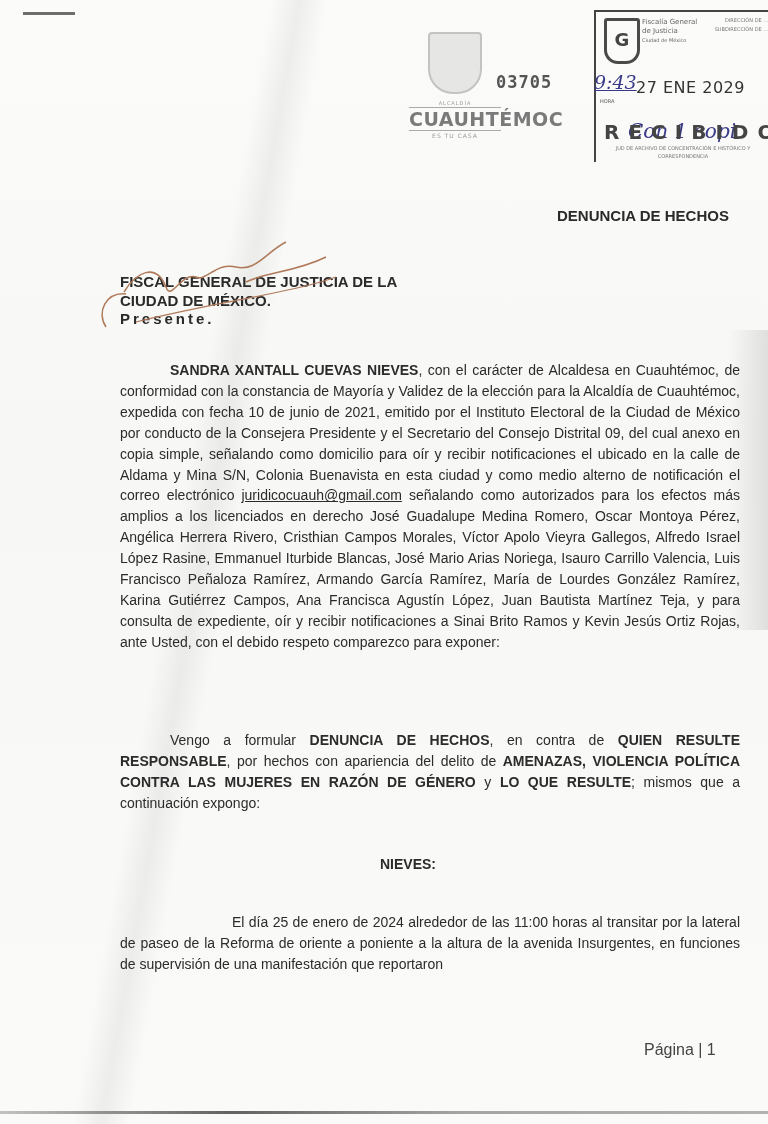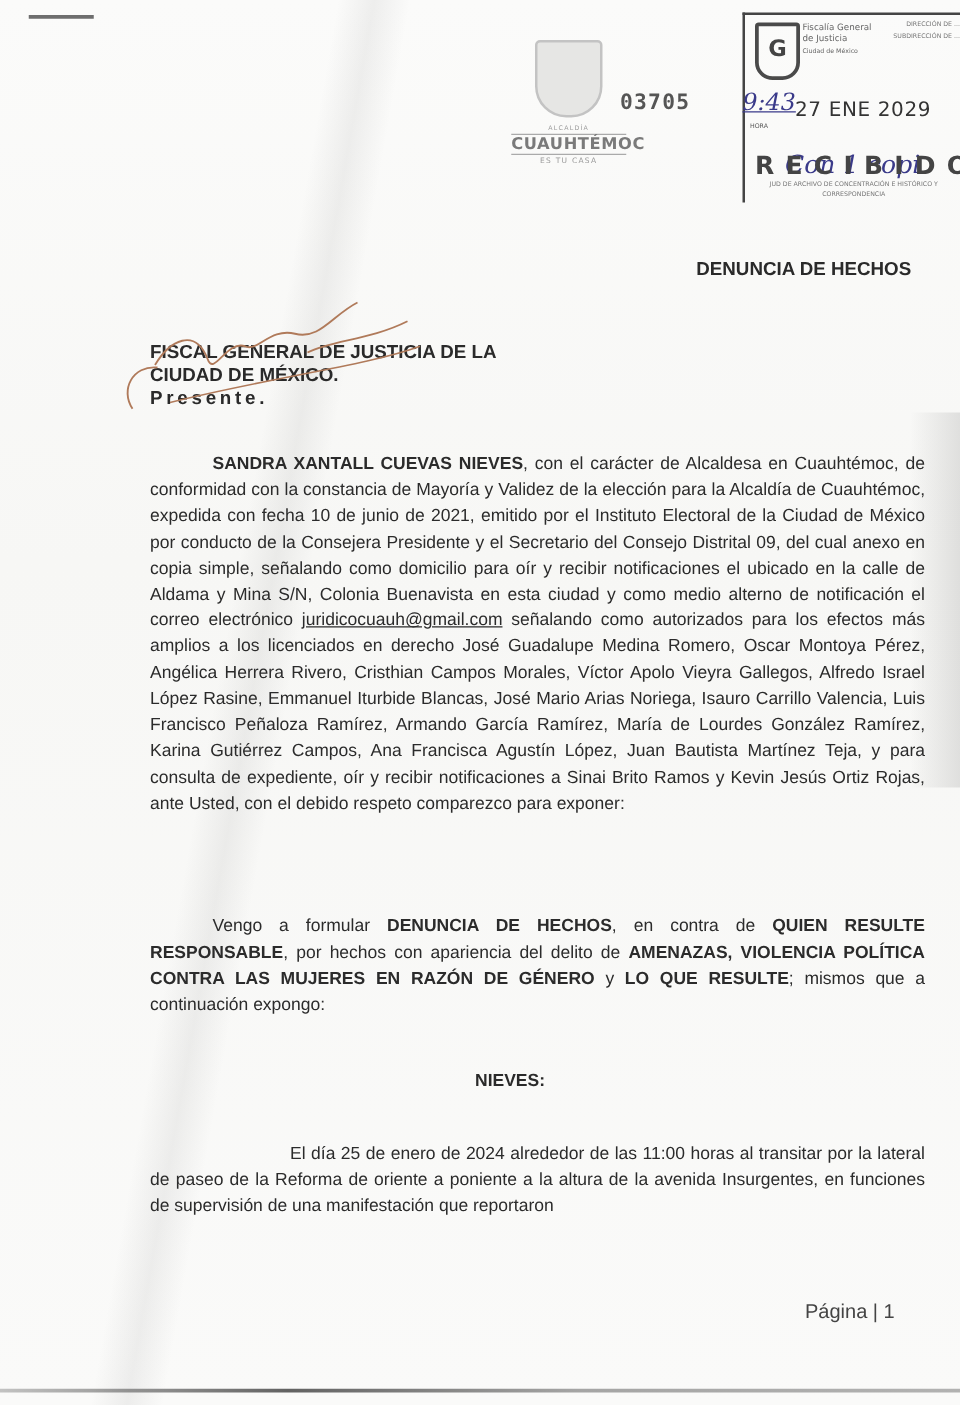--- a/index.html
+++ b/index.html
@@ -21,21 +21,21 @@
       background: linear-gradient(90deg, rgba(0,0,0,0) 0%, rgba(110,110,110,0.18) 100%);
     }
     .corner-mark { position: absolute; left: 23px; top: 12px; width: 52px; height: 3px; background: #6e6e6e; }
     .bottom-edge { position: absolute; left: 0; top: 1111px; width: 768px; height: 3px;
       background: linear-gradient(90deg, rgba(90,90,90,0.35) 0%, rgba(60,60,60,0.8) 30%, rgba(80,80,80,0.5) 60%, rgba(90,90,90,0.45) 100%); }
 
     
     .logo { position: absolute; left: 405px; top: 32px; width: 100px; text-align: center; }
     .logo-shield { width: 50px; height: 58px; margin: 0 auto; border: 2px solid #c3c3c3; border-radius: 4px 4px 25px 25px; background: #e6e6e4; }
     .logo-small { font-size: 5px; color: #9a9a9a; margin-top: 6px; letter-spacing: 1px; }
-    .logo-name { font-size: 13px; font-weight: bold; color: #7a7a7a; letter-spacing: 0.5px; border-top: 1px solid #aaa; border-bottom: 1px solid #aaa; margin: 1px 4px; }
+    .logo-name { font-size: 19px; font-weight: bold; color: #7a7a7a; letter-spacing: 0.5px; border-top: 1px solid #aaa; border-bottom: 1px solid #aaa; margin: 1px 4px; }
     .logo-tag { font-size: 6px; color: #9a9a9a; letter-spacing: 1px; }
 
     
     .folio { position: absolute; left: 496px; top: 72px; font-family: "DejaVu Sans Mono", monospace; font-size: 17px; font-weight: bold; color: #555; letter-spacing: 1px; }
     .stamp { position: absolute; left: 594px; top: 10px; width: 174px; height: 150px; border-left: 2px solid #444; border-top: 2px solid #444; }
     .stamp-fgj { position: absolute; left: 8px; top: 6px; width: 30px; height: 40px; border: 3px solid #4a4a4a; border-radius: 3px 3px 14px 14px; font-weight: bold; font-size: 18px; color: #444; text-align: center; line-height: 38px; }
     .stamp-org { position: absolute; left: 46px; top: 6px; font-size: 7px; color: #666; line-height: 9px; width: 60px; }
     .stamp-dir { position: absolute; left: 108px; top: 4px; font-size: 5px; color: #777; line-height: 9px; text-align: right; width: 64px; }
     .stamp-time { position: absolute; left: -2px; top: 59px; font-family: "DejaVu Serif", serif; font-style: italic; font-size: 19px; color: #3a3a8a; text-decoration: underline; }
     .stamp-hora { position: absolute; left: 4px; top: 86px; font-size: 5px; color: #555; }

